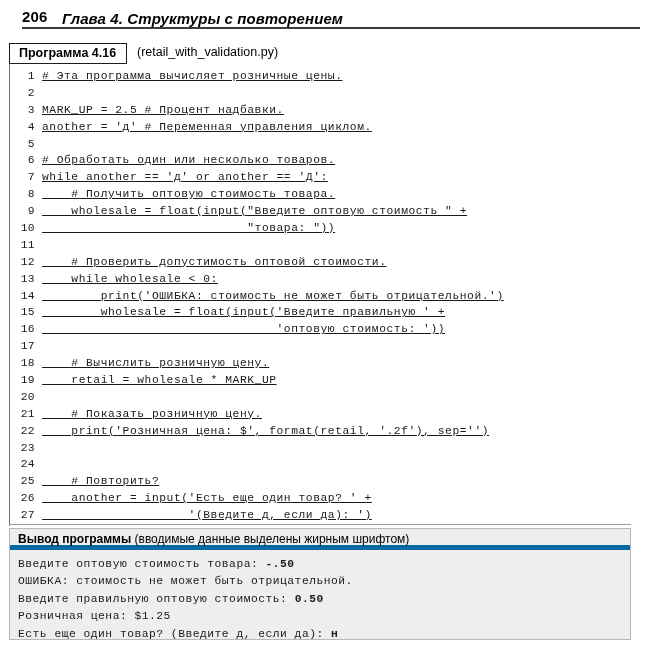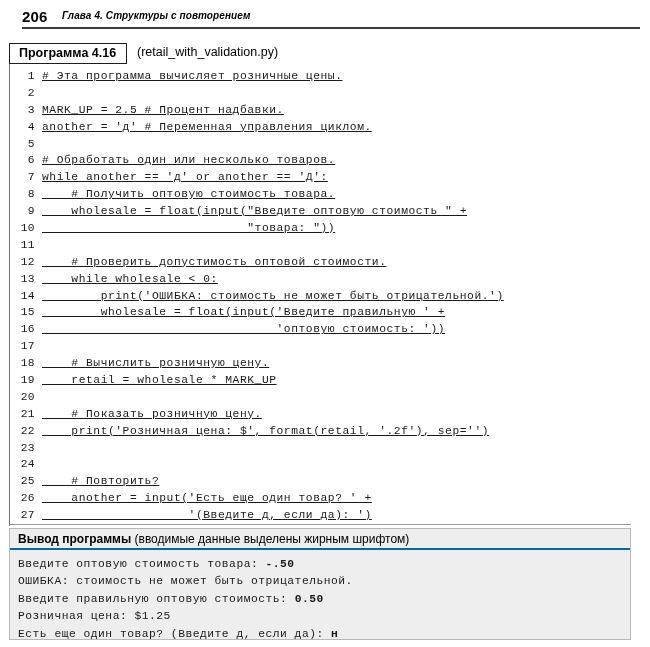--- a/index.html
+++ b/index.html
@@ -29,21 +29,21 @@
     left: 22px;
     top: 8px;
     font-size: 15px;
     font-weight: bold;
     letter-spacing: 0.2px;
   }
   .chapter-title {
     position: absolute;
     left: 62px;
     top: 10px;
-    font-size: 10px;
+    font-size: 15px;
     font-style: italic;
     font-weight: bold;
     letter-spacing: 0.1px;
     white-space: nowrap;
   }
   .header-rule {
     position: absolute;
     left: 22px;
     top: 27px;
     width: 618px;
@@ -138,21 +138,21 @@
     top: 528px;
     width: 622px;
     height: 112px;
     box-sizing: border-box;
     border: 1px solid #b9b9b9;
     background: #eeeeee;
   }
   .output-head {
     box-sizing: border-box;
     height: 21px;
-    border-bottom: 2px solid #0369a1;
+    border-bottom: 5px solid #0369a1;
     padding: 3px 0 0 8px;
     font-size: 12px;
     white-space: nowrap;
   }
   .output-head .oh-strong {
     font-weight: bold;
   }
   .output-head .oh-normal {
     font-weight: normal;
   }

